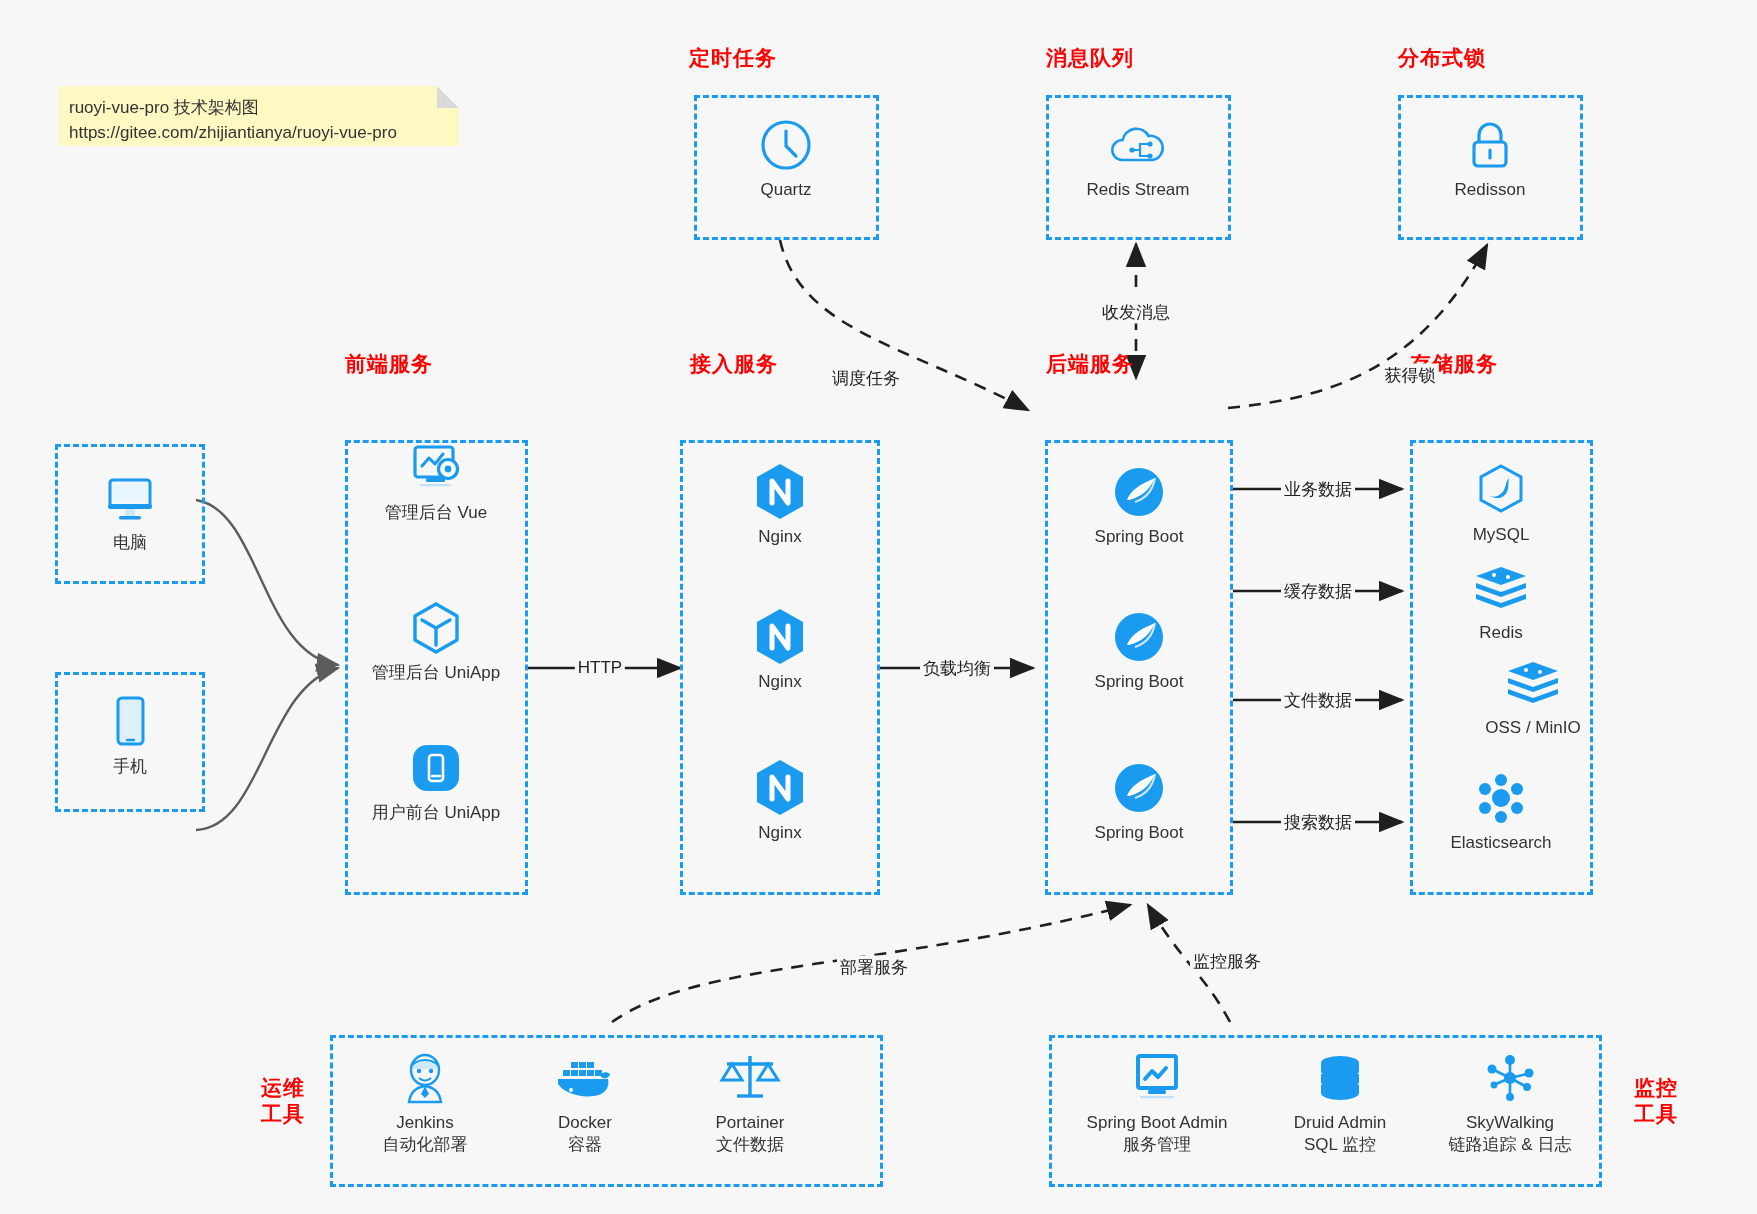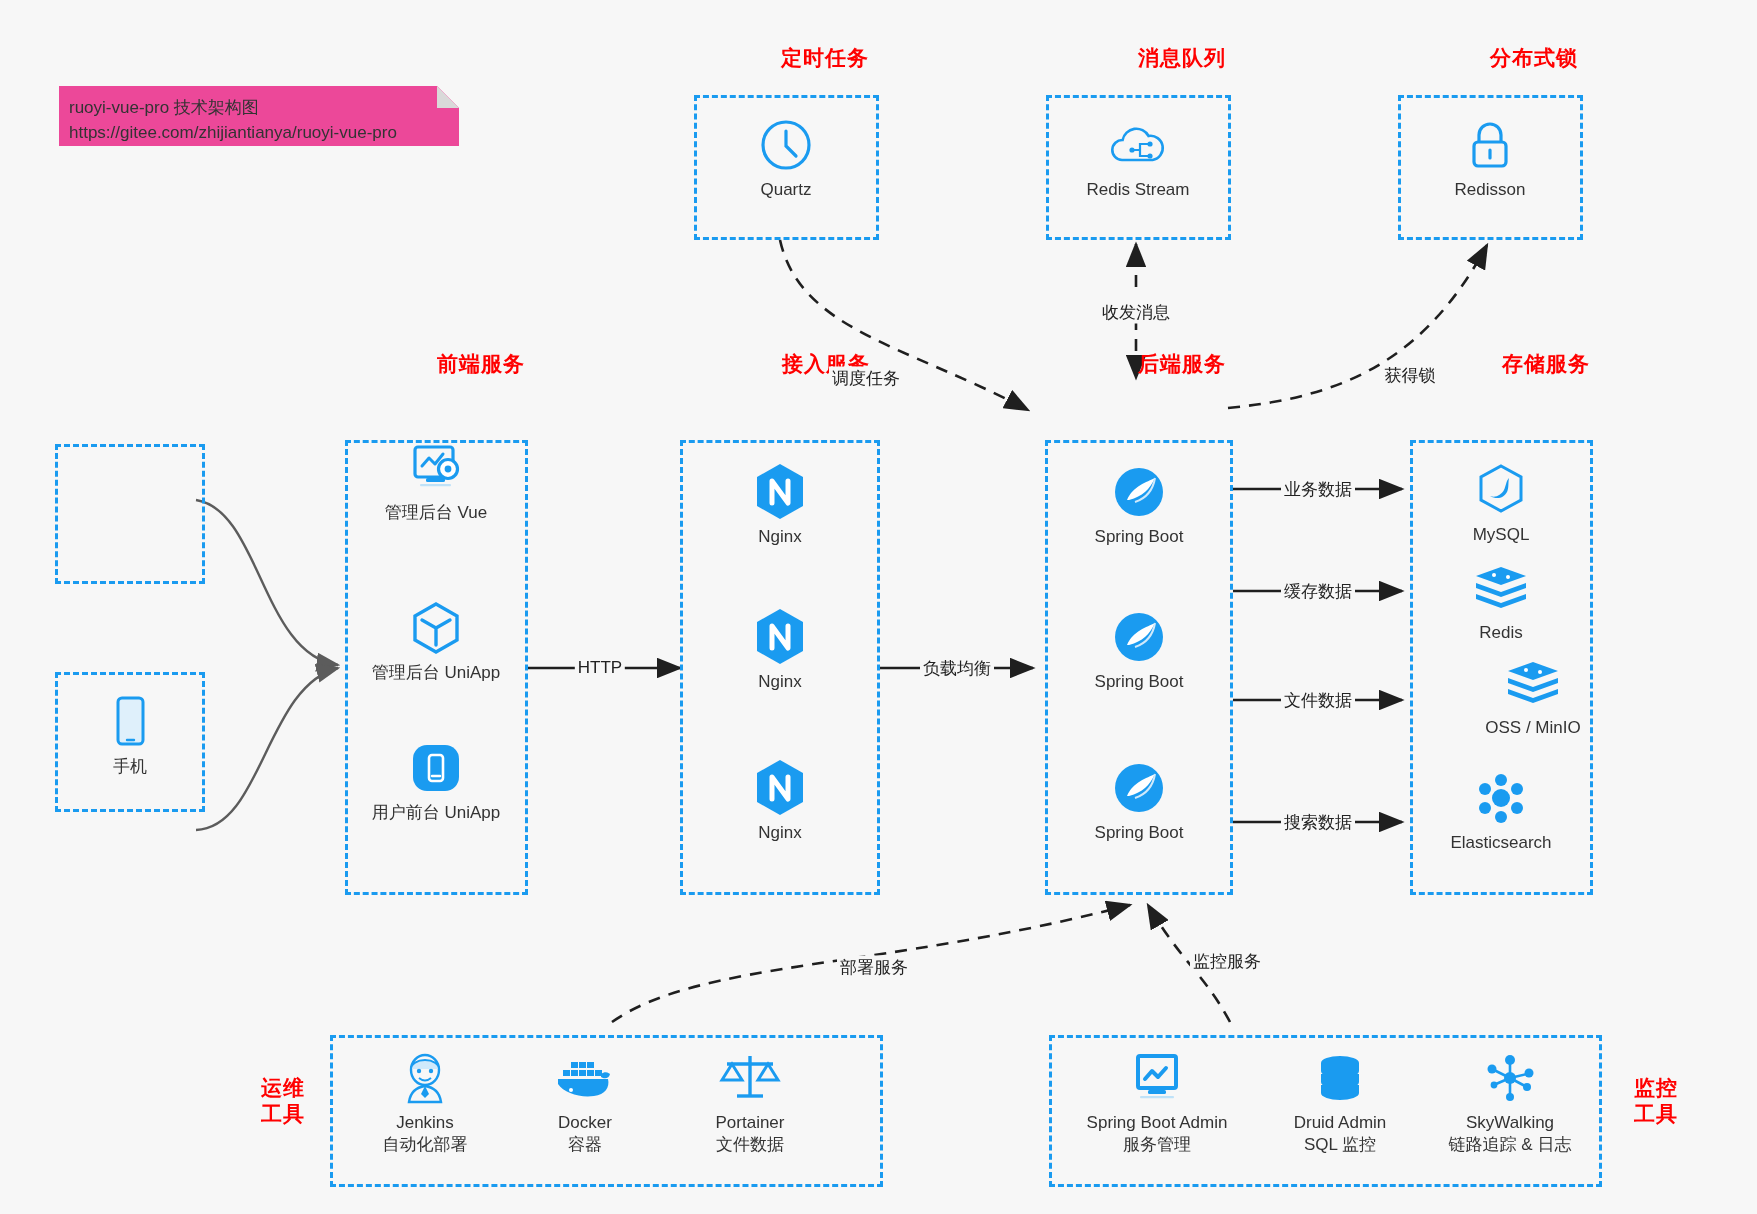--- a/index.html
+++ b/index.html
@@ -9,21 +9,21 @@
     font-family:"Liberation Sans","DejaVu Sans",sans-serif;
     position:relative;overflow:hidden;
     color:#333;
   }
   .stage{position:absolute;left:0;top:0;width:1757px;height:1214px;}
   svg.links{position:absolute;left:0;top:0;width:1757px;height:1214px;pointer-events:none;}
 
   
   .note{
     position:absolute;left:59px;top:86px;width:400px;height:60px;
-    background:#ec4899;
+    background:#fef9c3;
     padding:10px 0 0 10px;box-sizing:border-box;
     font-size:17px;color:#333;line-height:1.45;
     clip-path:polygon(0 0, calc(100% - 22px) 0, 100% 22px, 100% 100%, 0 100%);
   }
   .note .corner{
     position:absolute;right:0;top:0;width:22px;height:22px;
     background:#d9d9d9;
     clip-path:polygon(0 0,100% 100%,0 100%);
   }
   .note div{white-space:nowrap;}
@@ -31,21 +31,21 @@
   
   .grp{
     position:absolute;
     border:3px dashed #1a9bf0;
     background:transparent;
     box-sizing:border-box;
   }
   .grp-title{
     position:absolute;
     color:#ff0000;font-weight:bold;font-size:21px;
-    text-align:right;white-space:nowrap;
+    text-align:left;white-space:nowrap;
     letter-spacing:1px;
   }
   .grp-title.side{line-height:1.25;}
 
   
   .node{position:absolute;text-align:center;width:160px;}
   .node .cap{font-size:17px;color:#333;line-height:1.3;margin-top:6px;white-space:nowrap;}
   .node .cap2{font-size:17px;color:#333;line-height:1.3;white-space:nowrap;}
   .ico{height:56px;display:flex;align-items:center;justify-content:center;}
   .ico svg{display:block;}
@@ -141,20 +141,32 @@
       <svg width="48" height="54" viewBox="0 0 48 54">
         <path d="M13 24 v-7 a11 11 0 0 1 22 0 v7" fill="none" stroke="#1a9bf0" stroke-width="3.2"></path>
         <rect x="8" y="24" width="32" height="24" rx="4" fill="none" stroke="#1a9bf0" stroke-width="3.2"></rect>
         <line x1="24" y1="32" x2="24" y2="40" stroke="#1a9bf0" stroke-width="3.2" stroke-linecap="round"></line>
       </svg>
     </div>
     <div class="cap">Redisson</div>
   </div>
 
   <div class="grp" style="left:55px;top:444px;width:150px;height:140px;"></div>
+  <div class="node" style="left:50px;top:470px;width:160px;">
+    <div class="ico">
+      <svg width="56" height="50" viewBox="0 0 56 50">
+        <rect x="8" y="7" width="40" height="27" rx="3" fill="none" stroke="#1a9bf0" stroke-width="3"></rect>
+        <rect x="11" y="10" width="34" height="19" fill="#e9f6fe"></rect>
+        <rect x="6" y="31" width="44" height="5" rx="2" fill="#1a9bf0"></rect>
+        <rect x="23" y="36" width="10" height="7" fill="#cfe9fb"></rect>
+        <rect x="17" y="43" width="22" height="3.4" rx="1.6" fill="#1a9bf0"></rect>
+      </svg>
+    </div>
+    <div class="cap">电脑</div>
+  </div>
 
   <div class="grp" style="left:55px;top:672px;width:150px;height:140px;"></div>
   <div class="node" style="left:50px;top:694px;width:160px;">
     <div class="ico">
       <svg width="40" height="56" viewBox="0 0 40 56">
         <rect x="8" y="4" width="25" height="46" rx="4" fill="#dff0fb" stroke="#1a9bf0" stroke-width="3"></rect>
         <line x1="17" y1="46" x2="24" y2="46" stroke="#1a9bf0" stroke-width="2.4" stroke-linecap="round"></line>
       </svg>
     </div>
     <div class="cap">手机</div>

